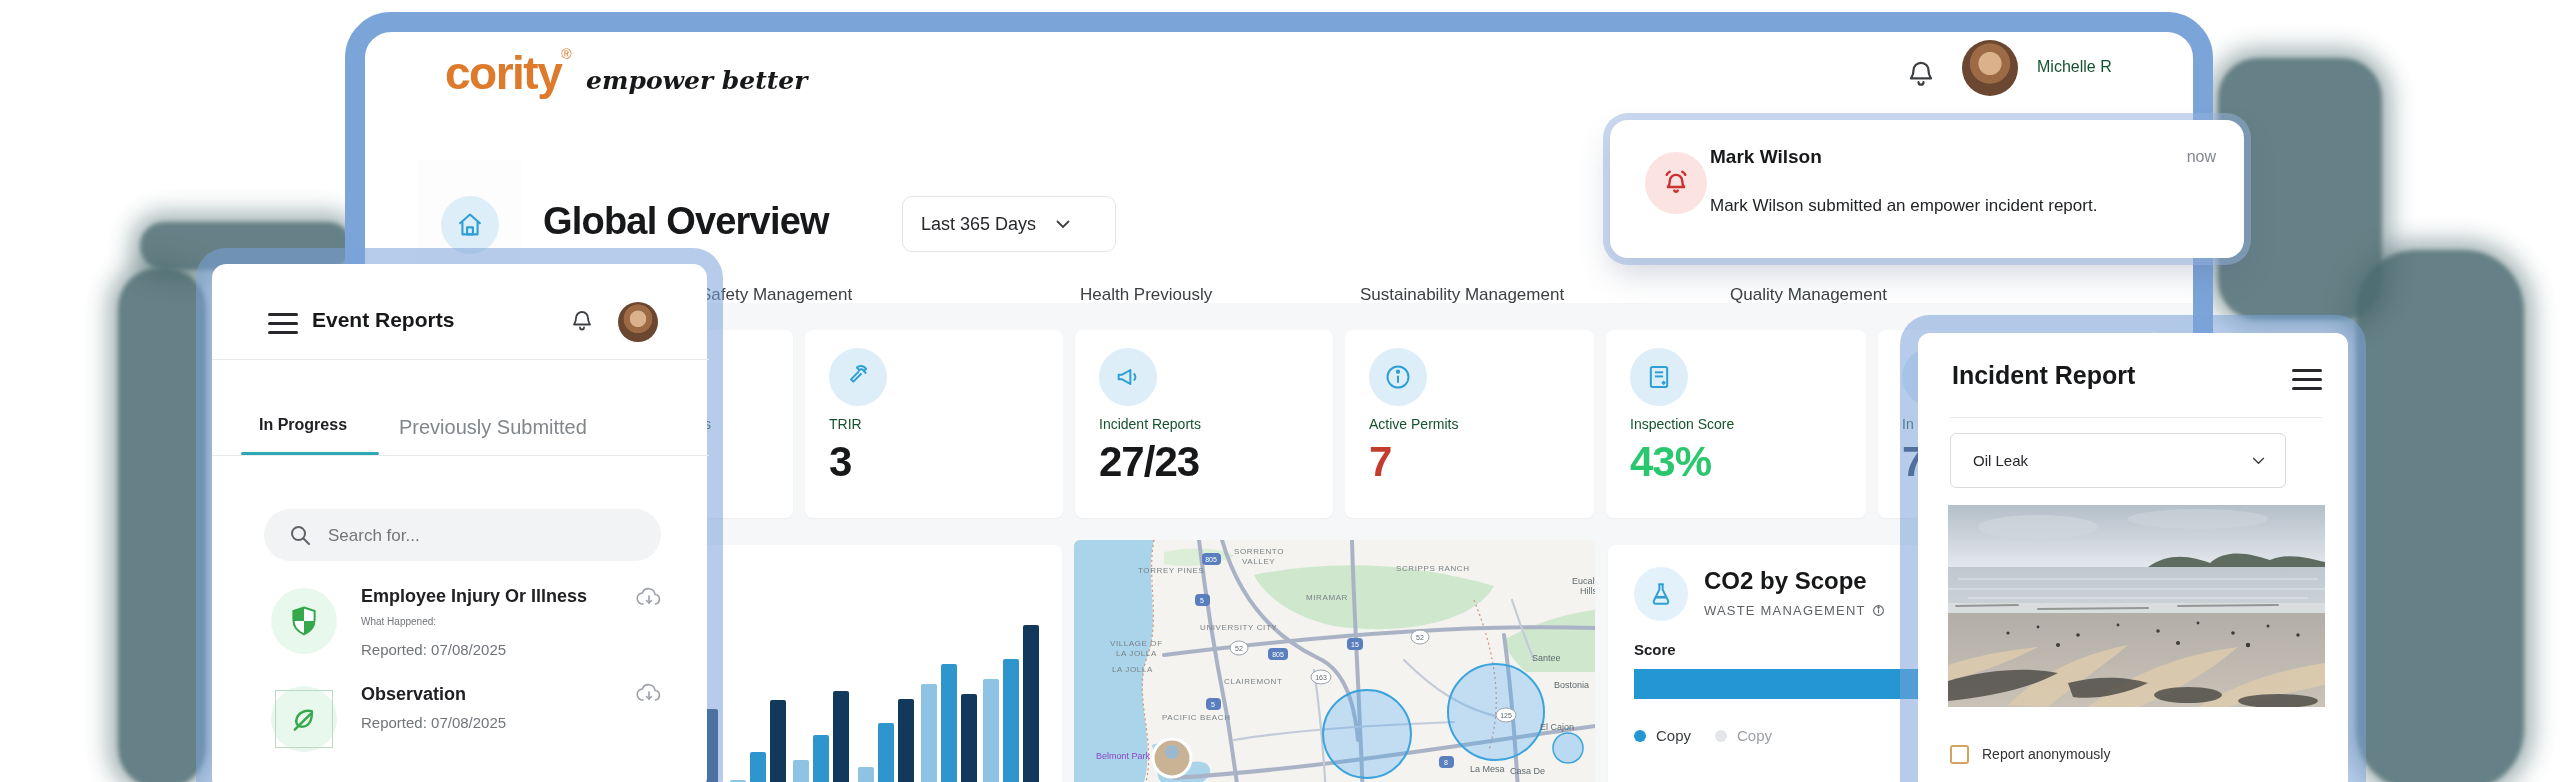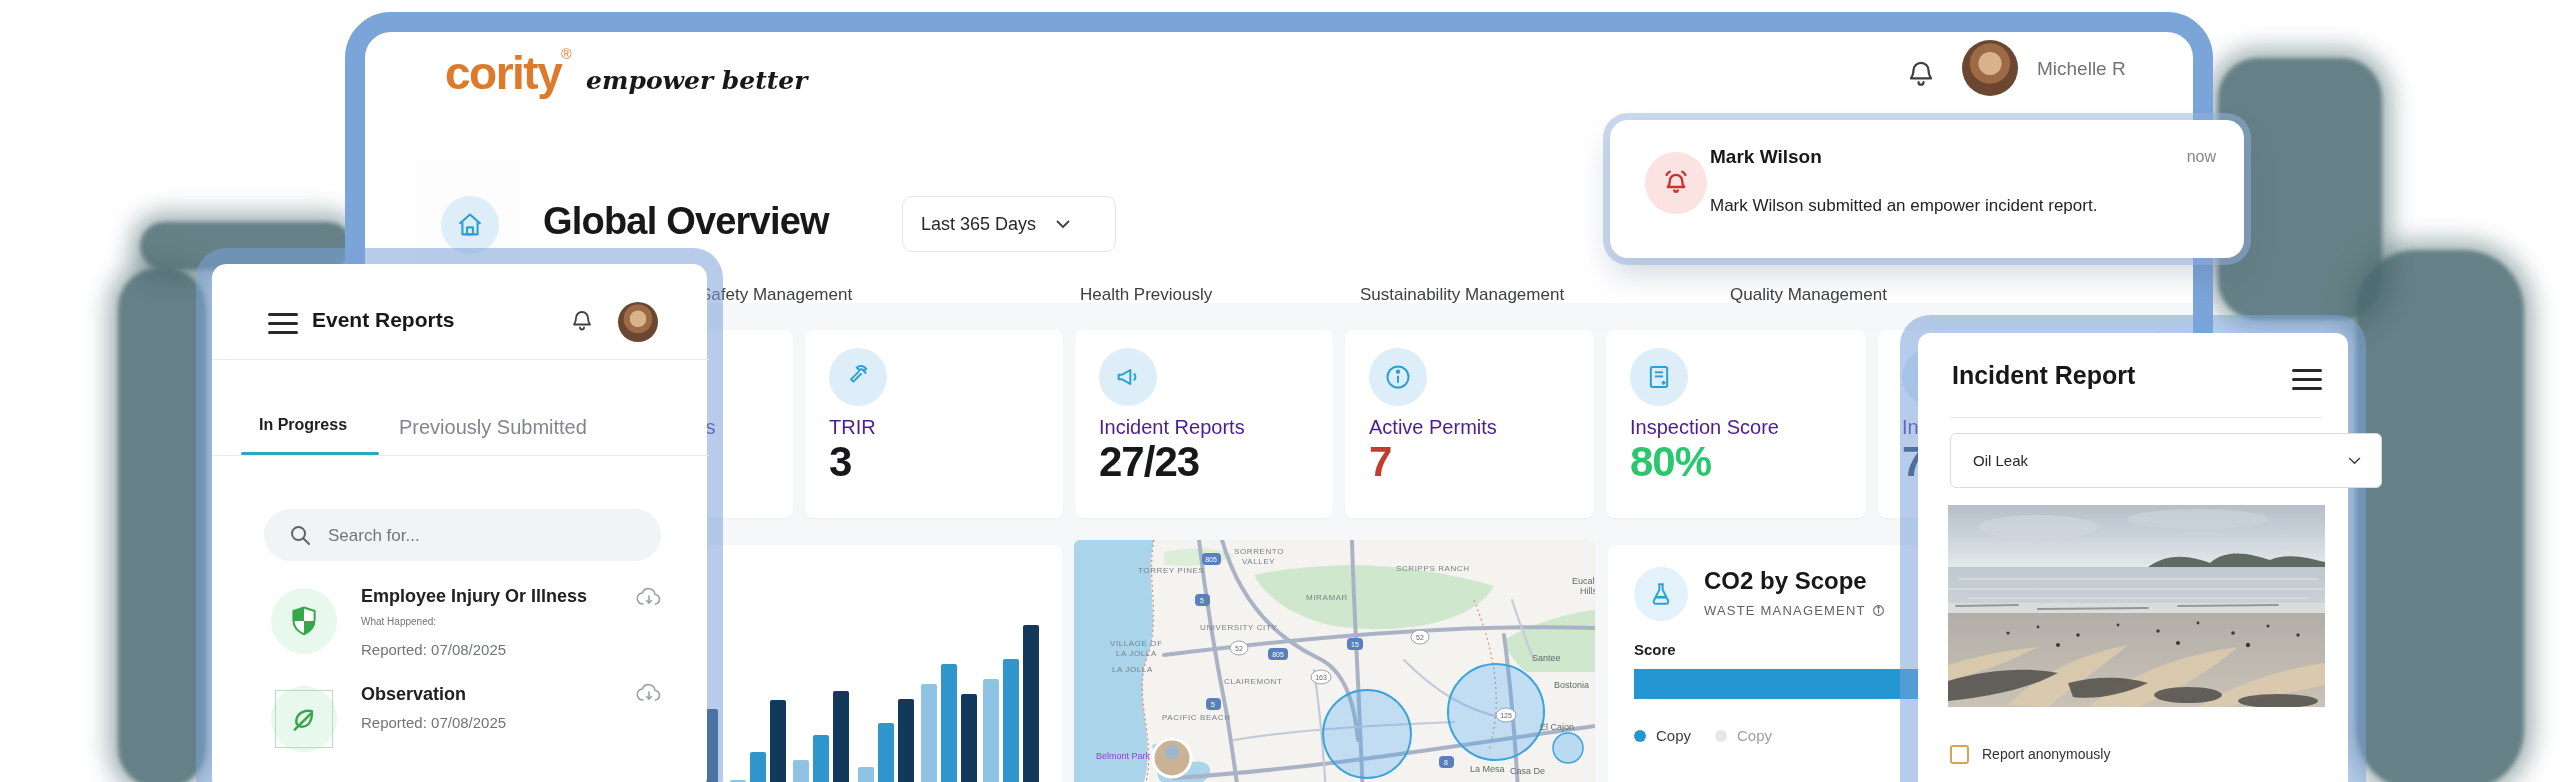--- a/index.html
+++ b/index.html
@@ -15,21 +15,21 @@
   .main-window{position:absolute;left:345px;top:12px;width:1868px;height:798px;
                background:#fff;border:20px solid #7ba4d9;border-radius:46px;
                box-sizing:border-box;overflow:hidden}
   .content-bg{position:absolute;left:0;top:271px;right:0;bottom:0;background:#f6f7f8}
   .divider-h{position:absolute;height:1px;background:#e8eaec}
   .logo-word{font-size:46px;font-weight:800;letter-spacing:-1.5px;color:#dd7a2b}
   .logo-tag{font-family:"DejaVu Serif",serif;font-style:italic;font-weight:600;font-size:25px;color:#17181a}
   .nav-tab{position:absolute;top:253px;font-size:17px;color:#3c4043;cursor:pointer}
   .card{position:absolute;background:#fff;border-radius:8px;box-shadow:0 1px 2px rgba(0,0,0,.04)}
   .icon-circle{position:absolute;border-radius:50%;background:#ddeef9;display:flex;align-items:center;justify-content:center}
-  .kpi-label{position:absolute;left:24px;top:86px;font-size:20px;color:#4c1d95}
+  .kpi-label{position:absolute;left:24px;top:86px;font-size:14px;color:#14532d}
   .kpi-value{position:absolute;left:24px;top:108px;font-size:42px;font-weight:700;letter-spacing:-1px}
   .bar{position:absolute;bottom:0;width:16px;border-radius:2px 2px 0 0}
   
   .overlay-panel{position:absolute;background:#fff;background-clip:padding-box;
                  border:16px solid rgba(122,163,217,.55);border-radius:30px;box-sizing:border-box}
   .pill-input{position:absolute;background:#f2f3f5;border-radius:26px;border:none}
   .tabline{position:absolute;height:3px;background:#2fa8b5;border-radius:2px}
   .hamburger span{display:block;height:3px;background:#26282b;border-radius:2px;margin-bottom:6px}
   .toast{position:absolute;left:1610px;top:120px;width:634px;height:138px;background:#fff;border-radius:18px;
          box-shadow:0 0 0 7px rgba(150,178,221,.5),0 16px 30px rgba(80,100,130,.25)}
@@ -55,21 +55,21 @@
     <span class="logo-tag" style="margin-left:10px">empower better</span>
   </div>
   <div class="abs" style="left:1541px;top:26px">
     <svg width="30" height="32" viewBox="0 0 24 24" fill="none" stroke="#3c4043" stroke-width="1.8" stroke-linecap="round" stroke-linejoin="round">
       <path d="M12 3a6 6 0 0 0-6 6c0 4-1.5 5.5-2 6.5h16c-.5-1-2-2.5-2-6.5a6 6 0 0 0-6-6z"></path>
         <path d="M10 18.5a2 2 0 0 0 4 0"></path>
     </svg>
   </div>
   <div class="abs" style="left:1597px;top:8px;width:56px;height:56px;border-radius:50%;
               background:radial-gradient(circle at 50% 42%,#d9b18a 0 26%,#9c6a44 28% 46%,#6b4630 48% 78%,#3f5243 80%)"></div>
-  <div class="abs" style="left:1672px;top:26px;font-size:19px;color:#737373">Michelle R</div>
+  <div class="abs" style="left:1672px;top:26px;font-size:16px;color:#14532d">Michelle R</div>
 
   <div class="abs" style="left:52px;top:128px;width:104px;height:128px;background:#fdfdfd"></div>
   <div class="icon-circle" style="left:76px;top:164px;width:58px;height:58px">
     <svg width="28" height="28" viewBox="0 0 24 24" fill="none" stroke="#2d9fd4" stroke-width="1.8" stroke-linejoin="round">
       <path d="M3 11 12 3l9 8"></path>
         <path d="M5.5 9.5V20h13V9.5"></path>
         <rect x="9.5" y="14" width="5" height="6"></rect>
     </svg>
   </div>
   <div class="abs" style="left:178px;top:168px;font-size:38px;font-weight:700;letter-spacing:-.8px;color:#17181a">Global Overview</div>
@@ -133,21 +133,21 @@
   <div class="card" style="left:1241px;top:298px;width:260px;height:188px">
     <div class="icon-circle" style="left:24px;top:18px;width:58px;height:58px">
       <svg width="28" height="28" viewBox="0 0 24 24" fill="none" stroke="#2d9fd4" stroke-width="1.7" stroke-linejoin="round">
         <rect x="5" y="3.5" width="14" height="17" rx="1.5"></rect>
           <line x1="8.5" y1="8" x2="15.5" y2="8"></line>
           <line x1="8.5" y1="11.5" x2="15.5" y2="11.5"></line>
           <path d="M14 17l2-2 2 2-2 2z" fill="#2d9fd4" stroke="none"></path>
       </svg>
     </div>
     <div class="kpi-label">Inspection Score</div>
-    <div class="kpi-value" style="color:#2bc76f">80%</div>
+    <div class="kpi-value" style="color:#2bc76f">43%</div>
   </div>
 
   <div class="card" style="left:1513px;top:298px;width:282px;height:188px">
     <div class="icon-circle" style="left:24px;top:18px;width:58px;height:58px"></div>
     <div class="kpi-label">In</div>
     <div class="kpi-value" style="color:#1d3150">7</div>
   </div>
 
   <div class="card" style="left:195px;top:513px;width:502px;height:285px;overflow:hidden">
     <div class="abs" style="left:0;top:0;right:0;bottom:16px">
@@ -388,21 +388,21 @@
 
 <div class="overlay-panel" style="left:1900px;top:315px;width:466px;height:495px;border-width:18px">
   <div class="abs" style="left:34px;top:28px;font-size:25px;font-weight:700;color:#17181a">Incident Report</div>
   <div class="hamburger abs" style="left:374px;top:36px;width:30px">
     <span></span>
       <span></span>
       <span style="margin-bottom:0"></span>
   </div>
   <div class="divider-h" style="left:32px;top:84px;width:372px"></div>
 
-  <div class="select-box" style="left:32px;top:100px;width:432px;height:55px">
+  <div class="select-box" style="left:32px;top:100px;width:336px;height:55px">
     <span class="abs" style="left:22px;top:18px;font-size:15px;color:#26282b">Oil Leak</span>
     <span class="abs" style="right:20px;top:23px">
       <svg width="13" height="8" viewBox="0 0 14 9" fill="none" stroke="#3c4043" stroke-width="1.6">
           <path d="M1 1l6 6 6-6"></path>
         </svg>
     </span>
   </div>
 
   <div class="abs" style="left:30px;top:172px;width:377px;height:202px;overflow:hidden">
     <svg width="377" height="202" viewBox="0 0 377 202">

